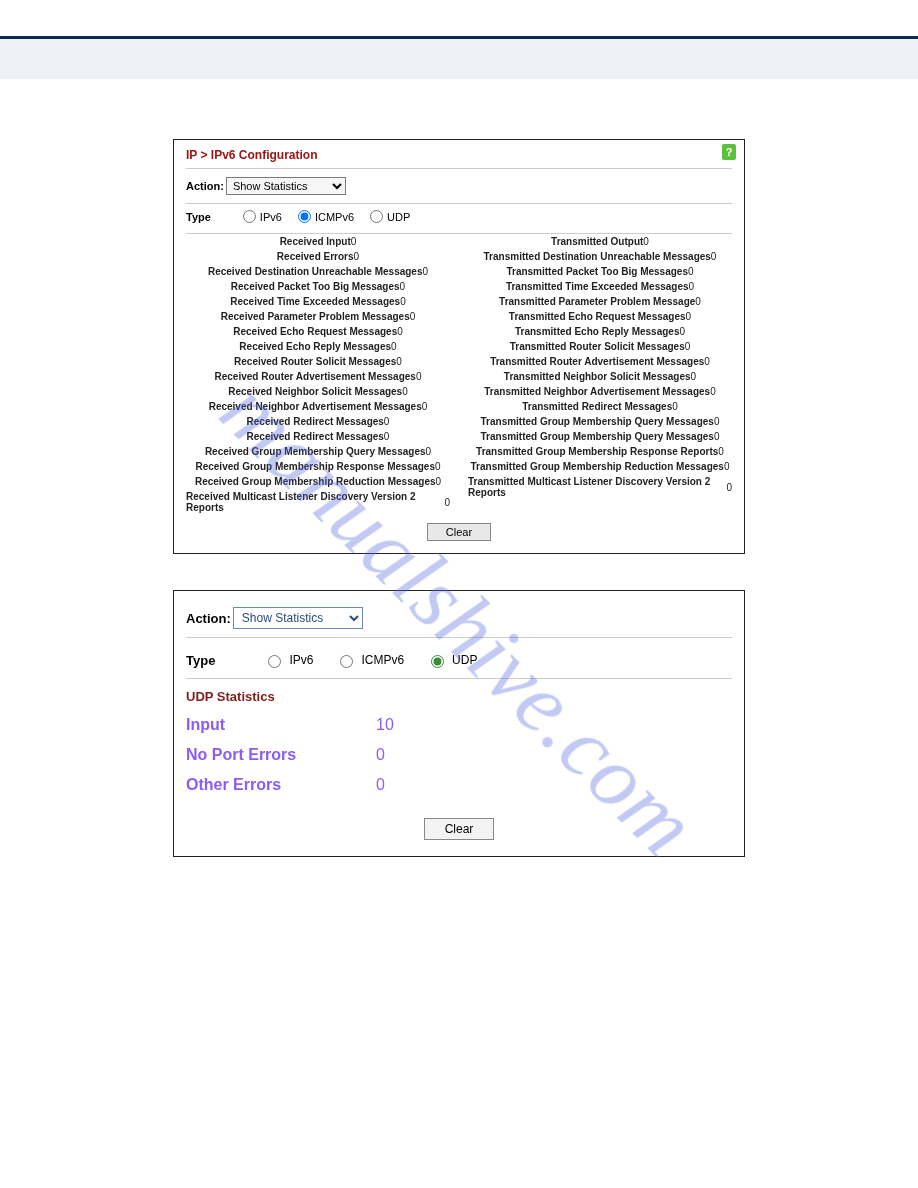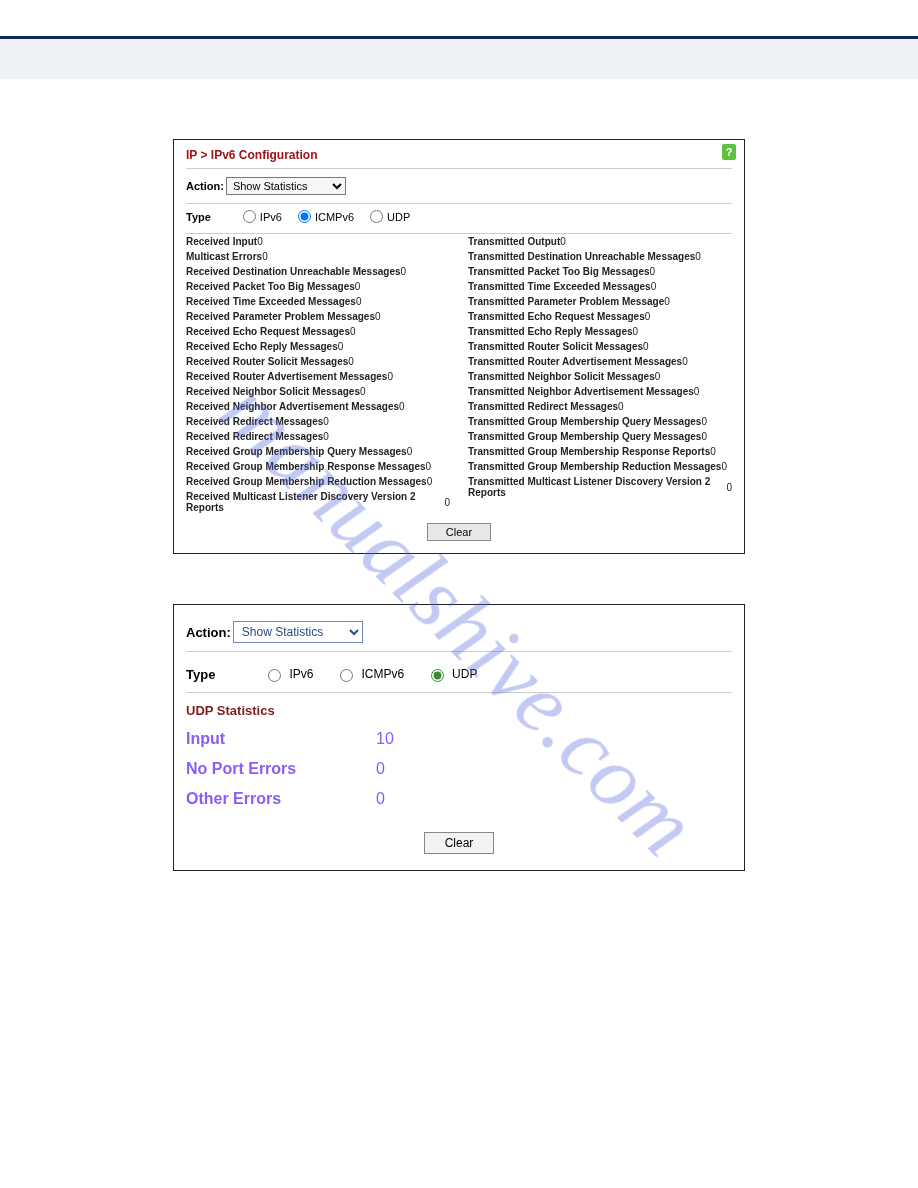--- a/index.html
+++ b/index.html
@@ -14,21 +14,21 @@
     height: 3px;
     background: #0d2a56;
     margin-top: 36px;
   }
   .top-band {
     height: 40px;
     background: #eef1f5;
   }
   .pad { height: 60px; }
   .panel {
-    margin: 0 auto 50px auto;
+    margin: 0 auto 36px auto;
     width: 572px;
     border: 1px solid #222;
     background: #fff;
     padding: 8px 12px 10px 12px;
     position: relative;
   }
   .panel.second { width: 572px; }
   .panel-title {
     color: #a01515;
     font-weight: bold;
@@ -93,21 +93,21 @@
     padding: 10px 0 6px 0;
   }
   
   .stats-wrap {
     display:flex;
     gap: 18px;
   }
   .stats-col { flex:1; }
   .stat-line {
     display:flex;
-    justify-content:flex-start;
+    justify-content:center;
     align-items:center;
     padding:2px 0;
     font-size:10px;
     color:#222;
   }
   .stat-line .k { font-weight:bold; }
   .stat-line .v { color:#222; }
   .btn-clear {
     display:block;
     margin: 8px auto 2px auto;
@@ -194,21 +194,21 @@
   </div>
 
 
   <div class="stats-wrap">
     <div class="stats-col" id="left-col">
         <div class="stat-line">
           <span class="k">Received Input</span>
           <span class="v">0</span>
         </div>
         <div class="stat-line">
-          <span class="k">Multicast Errors</span>
+          <span class="k">Received Errors</span>
           <span class="v">0</span>
         </div>
         <div class="stat-line">
           <span class="k">Received Destination Unreachable Messages</span>
           <span class="v">0</span>
         </div>
         <div class="stat-line">
           <span class="k">Received Packet Too Big Messages</span>
           <span class="v">0</span>
         </div>

